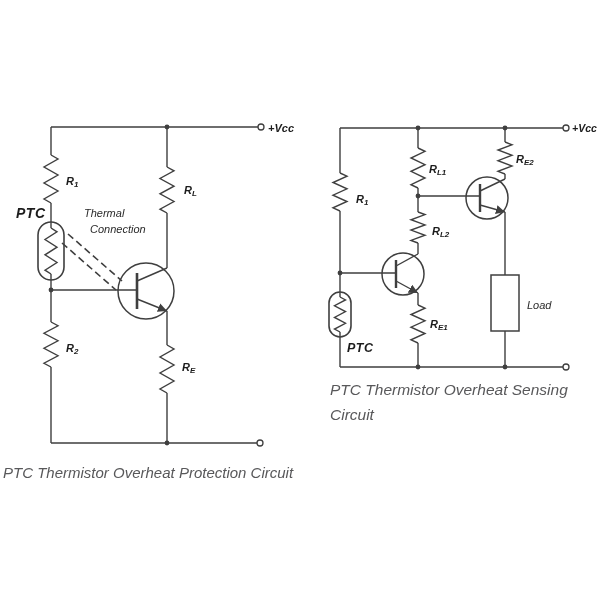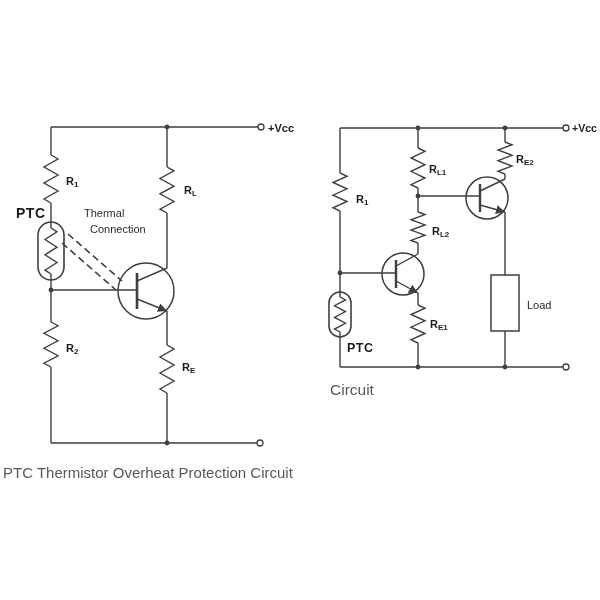--- a/index.html
+++ b/index.html
@@ -1,18 +1,18 @@
 <!DOCTYPE html>
 <html><head>
 <meta charset="utf-8">
 <style>
   html,body{margin:0;padding:0;}
   .page{
     position:relative;width:600px;height:600px;background:#ffffff;
-    font-family:"Liberation Sans",sans-serif;overflow:hidden;
+    font-family:"Liberation Sans",sans-serif;overflow:hidden;font-style:italic;
   }
   svg{position:absolute;left:0;top:0;}
   svg text{fill:#1c1c1c;font-family:"Liberation Sans",sans-serif;}
   .rlabel{font-size:11px;font-weight:bold;}
   .rlabel .sub{font-size:8px;font-weight:bold;}
   .ptc-label{font-size:14px;font-weight:bold;letter-spacing:0.5px;}
   .ptc-label-sm{font-size:12.5px;font-weight:bold;letter-spacing:0.5px;}
   .note-label{font-size:11px;fill:#2a2a2a;}
   .vcc-label{font-size:11px;font-weight:600;}
   .load-label{font-size:11px;fill:#2a2a2a;}
@@ -144,16 +144,17 @@
     <text class="rlabel" x="432" y="235"><tspan>R</tspan><tspan class="sub" dy="2">L2</tspan></text>
     <text class="rlabel" x="430" y="328"><tspan>R</tspan><tspan class="sub" dy="2">E1</tspan></text>
     <text class="rlabel" x="516" y="163"><tspan>R</tspan><tspan class="sub" dy="2">E2</tspan></text>
     <text class="load-label" x="527" y="309">Load</text>
     <text class="ptc-label-sm" x="347" y="352">PTC</text>
   </g>
 </svg>
 
 <div class="caption caption-left">PTC Thermistor Overheat Protection Circuit</div>
 <div class="caption caption-right">
+  <div>PTC Thermistor Overheat Sensing</div>
   <div>Circuit</div>
 </div>
 
 </div>
 
 </body></html>

